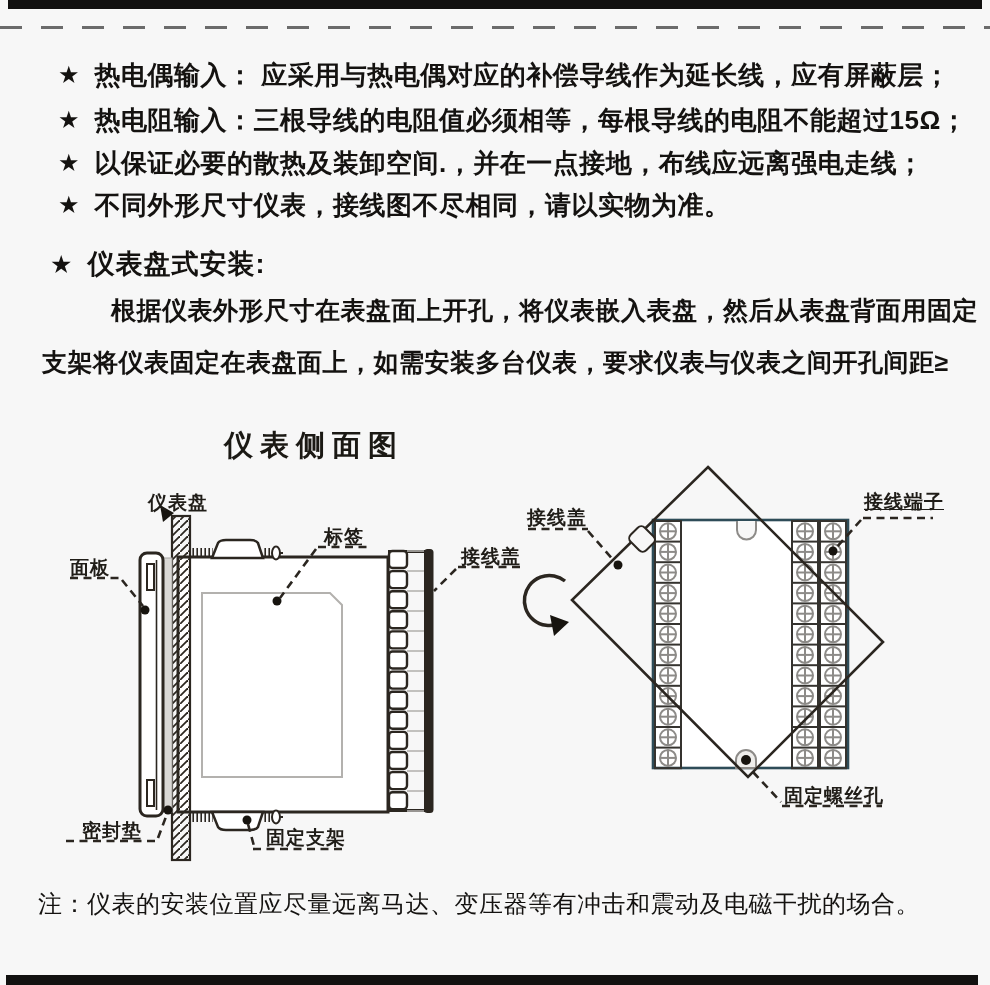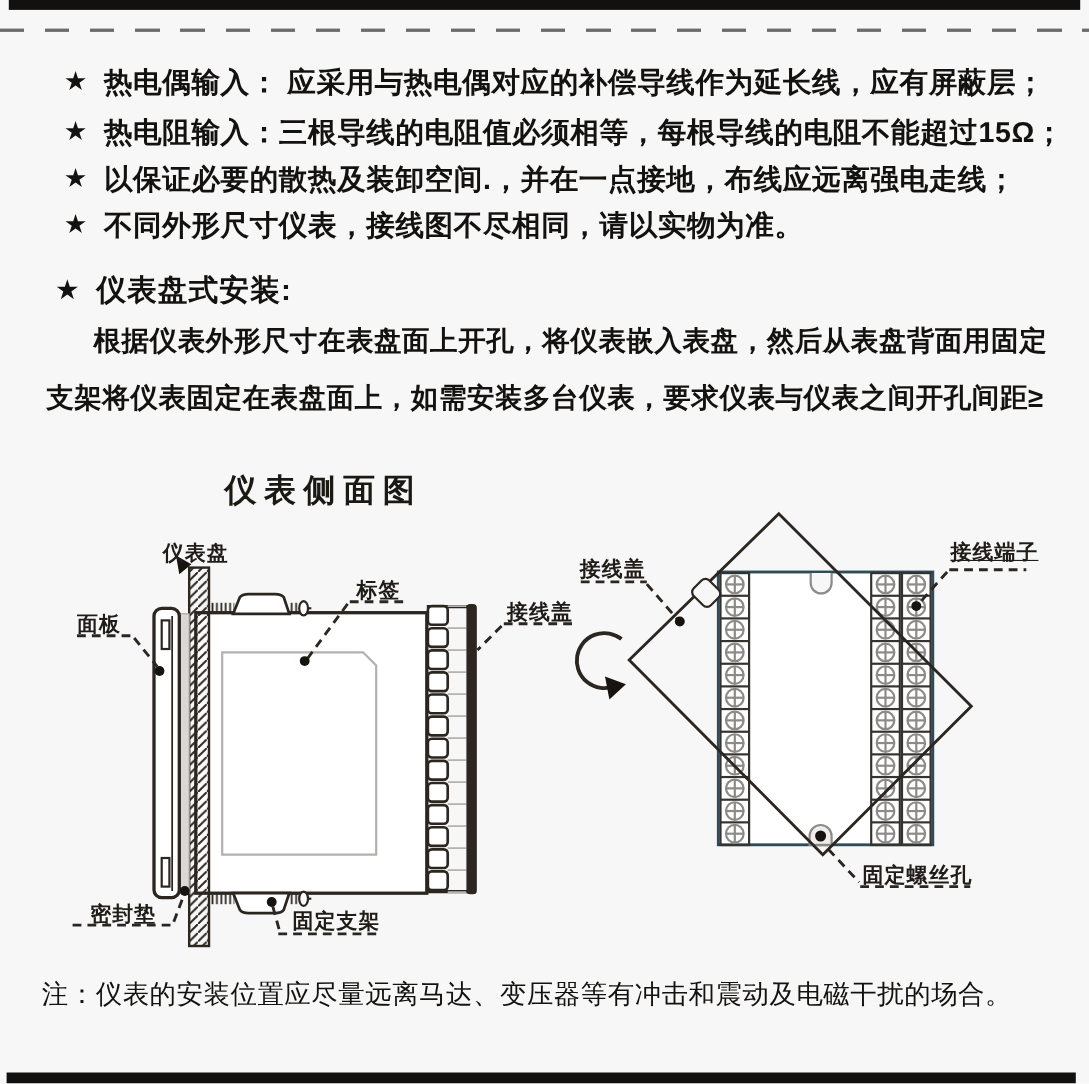--- a/index.html
+++ b/index.html
@@ -19,27 +19,27 @@
     background:repeating-linear-gradient(90deg,#6b6b6b 0 22px,transparent 22px 41px);
   }
   .bullet{position:absolute;left:58px;display:flex;align-items:flex-start;white-space:nowrap;}
   .bullet .star{font-size:24px;line-height:30px;margin-right:15px;}
   .bullet .btxt{font-size:26px;line-height:30px;font-weight:700;letter-spacing:0.5px;}
   .b1{top:60px;} .b2{top:105px;} .b3{top:148px;} .b4{top:190px;}
   .section-head{position:absolute;left:50px;top:248px;display:flex;align-items:flex-start;white-space:nowrap;}
   .section-head .star{font-size:25px;line-height:32px;margin-right:15px;}
   .section-head .btxt{font-size:27px;line-height:32px;font-weight:700;letter-spacing:1px;}
   .pline{position:absolute;font-size:25px;line-height:30px;font-weight:700;letter-spacing:0.5px;white-space:nowrap;}
-  .pl1{left:85px;top:295px;}
+  .pl1{left:111px;top:295px;}
   .pl2{left:42px;top:347px;}
   .pl3{left:42px;top:361px;}
   .diagram-title{
     position:absolute;top:426px;
     font-family:"Liberation Serif","DejaVu Serif",serif;
-    font-size:29px;font-weight:700;letter-spacing:7px;white-space:nowrap;color:#1b1914;
+    font-size:29px;font-weight:700;letter-spacing:7px;white-space:nowrap;color:#1b1914;margin-left:20px;
   }
   .dt-left{left:204px;} .dt-right{left:664px;}
   .dlabel{position:absolute;font-size:19px;font-weight:700;color:#201d18;white-space:nowrap;letter-spacing:1px;}
   .lb-panel{left:148px;top:490px;}
   .lb-front{left:70px;top:555px;}
   .lb-tag{left:324px;top:524px;}
   .lb-coverL{left:461px;top:544px;}
   .lb-gasket{left:82px;top:818px;}
   .lb-bracket{left:266px;top:825px;}
   .lb-coverR{left:527px;top:505px;}

